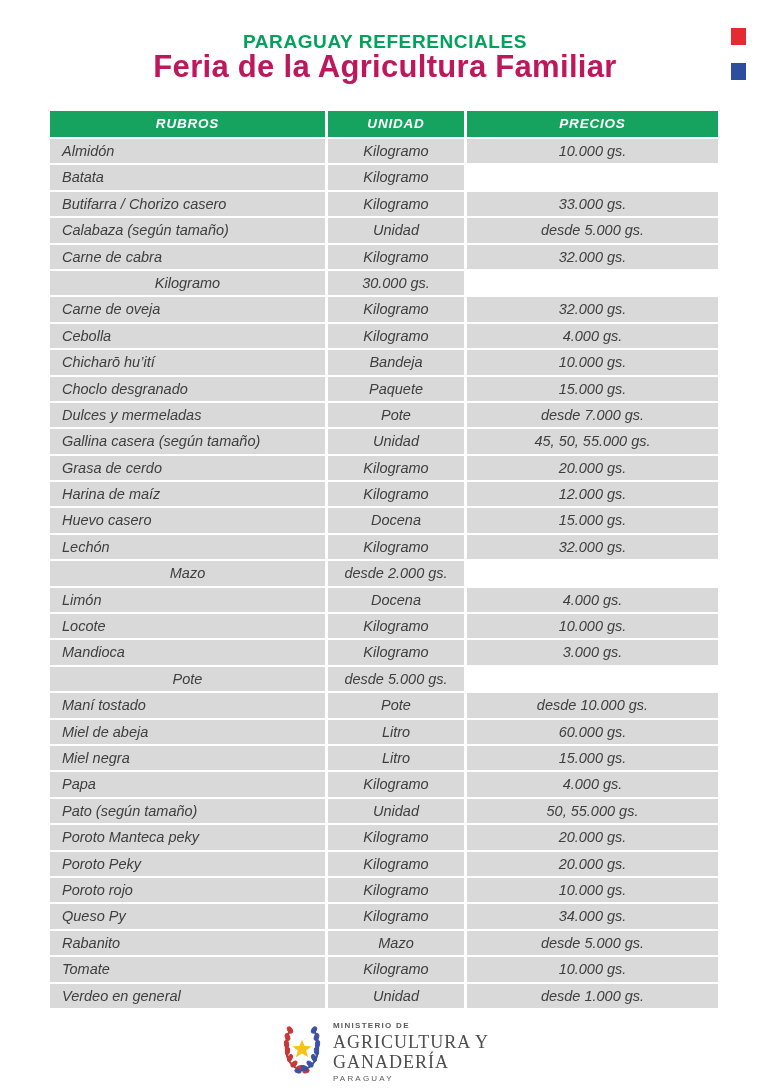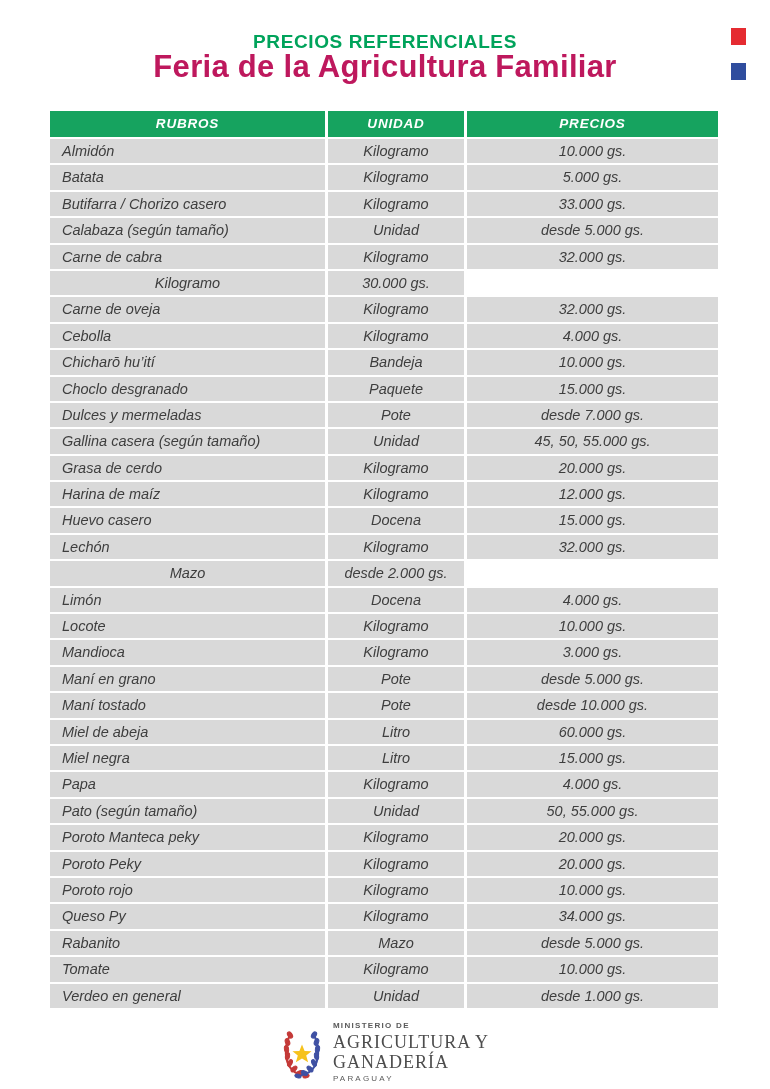--- a/index.html
+++ b/index.html
@@ -48,36 +48,36 @@
     color:#3e3e3e;
     font-size:14.5px;
     height:24.4px;line-height:24.4px;
     white-space:nowrap;overflow:hidden;
   }
   .trow .c-rubro{text-align:left;padding-left:12px;}
   .trow .c-unidad,.trow .c-precio{text-align:center;}
   
   .logo{
     position:absolute;left:0;top:1022px;width:770px;
-    display:flex;justify-content:center;align-items:center;gap:10px;
+    display:flex;justify-content:center;align-items:flex-start;gap:10px;
   }
   .logo-text{display:flex;flex-direction:column;line-height:1;}
   .logo-l1{font-size:8px;letter-spacing:1.3px;color:#5a5a5a;font-weight:bold;margin-bottom:3px;}
   .logo-l2,.logo-l3{
     font-family:"Liberation Serif", serif;
     font-size:18px;letter-spacing:1px;color:#4d4d4d;margin-bottom:2px;
   }
   .logo-l4{font-size:8px;letter-spacing:2.2px;color:#5a5a5a;margin-top:2px;}
 </style>
 </head>
 <body>
 
 <div class="page">
 
-  <div class="title1">PRECIOS REFERENCIALES</div>
+  <div class="title1">PARAGUAY REFERENCIALES</div>
   <div class="title2">Feria de la Agricultura Familiar</div>
 
   <div class="sq sq-red"></div>
   <div class="sq sq-blue"></div>
 
   <div class="table">
     <div class="thead">
       <div>RUBROS</div>
       <div>UNIDAD</div>
       <div>PRECIOS</div>
@@ -85,21 +85,20 @@
     <div class="tbody" id="tbody">
   <div class="trow">
     <div class="c-rubro">Almidón</div>
     <div class="c-unidad">Kilogramo</div>
     <div class="c-precio">10.000 gs.</div>
   </div>
 
   <div class="trow">
     <div class="c-rubro">Batata</div>
     <div class="c-unidad">Kilogramo</div>
-    <div class="c-precio">5.000 gs.</div>
   </div>
 
   <div class="trow">
     <div class="c-rubro">Butifarra / Chorizo casero</div>
     <div class="c-unidad">Kilogramo</div>
     <div class="c-precio">33.000 gs.</div>
   </div>
 
   <div class="trow">
     <div class="c-rubro">Calabaza (según tamaño)</div>
@@ -195,21 +194,20 @@
     <div class="c-precio">10.000 gs.</div>
   </div>
 
   <div class="trow">
     <div class="c-rubro">Mandioca</div>
     <div class="c-unidad">Kilogramo</div>
     <div class="c-precio">3.000 gs.</div>
   </div>
 
   <div class="trow">
-    <div class="c-rubro">Maní en grano</div>
     <div class="c-unidad">Pote</div>
     <div class="c-precio">desde 5.000 gs.</div>
   </div>
 
   <div class="trow">
     <div class="c-rubro">Maní tostado</div>
     <div class="c-unidad">Pote</div>
     <div class="c-precio">desde 10.000 gs.</div>
   </div>
 

